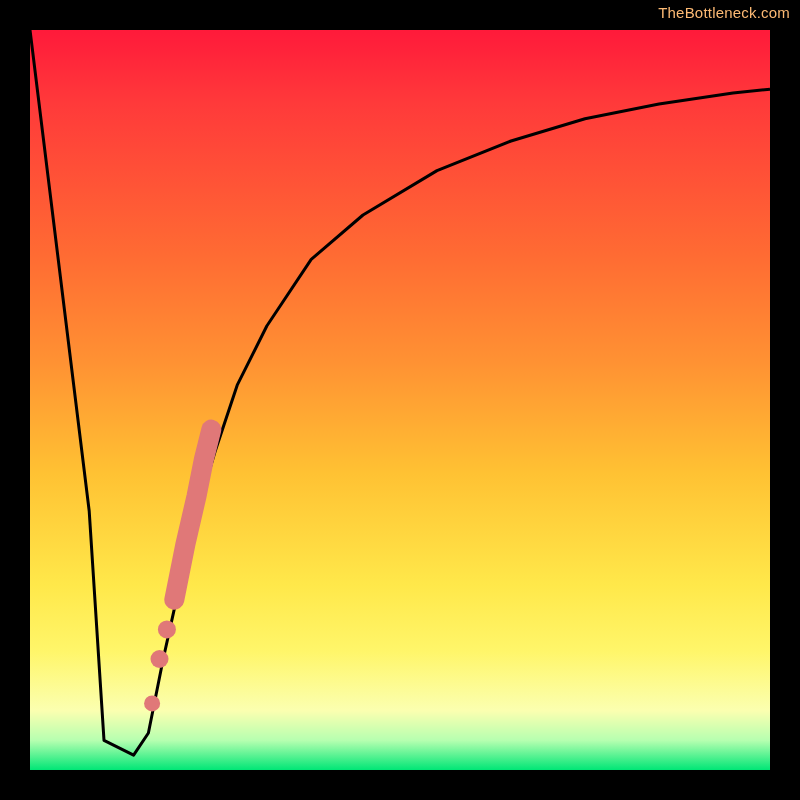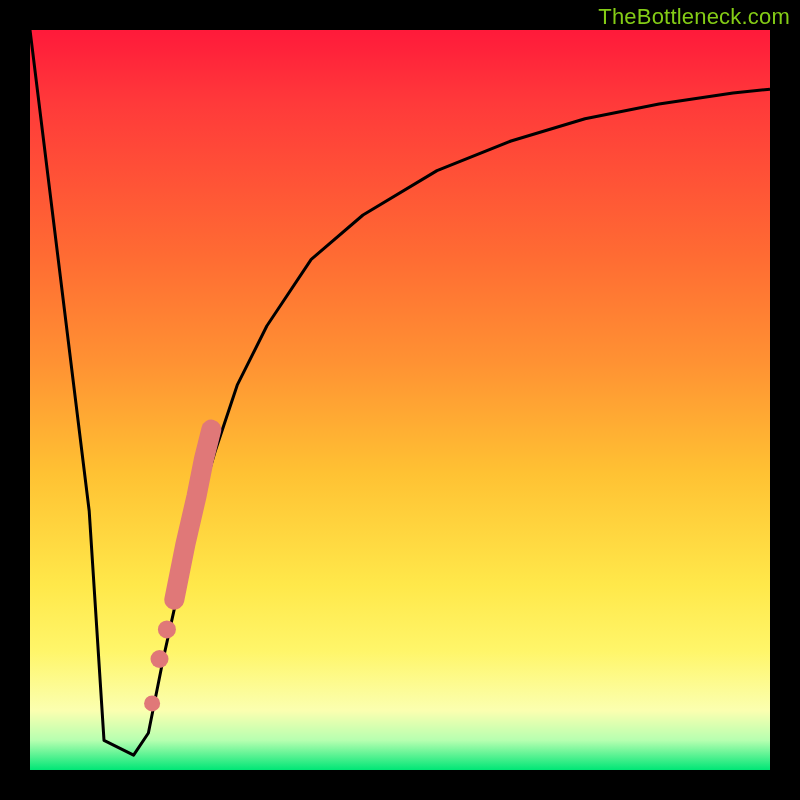--- a/index.html
+++ b/index.html
@@ -14,22 +14,22 @@
   .frame {
     position: relative;
     width: 800px;
     height: 800px;
     background: #000;
   }
   .watermark {
     position: absolute;
     top: 4px;
     right: 10px;
-    color: #84cc16;
-    font-size: 22px;
+    color: #fdba74;
+    font-size: 15px;
     font-weight: 500;
     letter-spacing: 0.2px;
     z-index: 10;
   }
   .plot-area {
     position: absolute;
     left: 30px;
     top: 30px;
     width: 740px;
     height: 740px;

